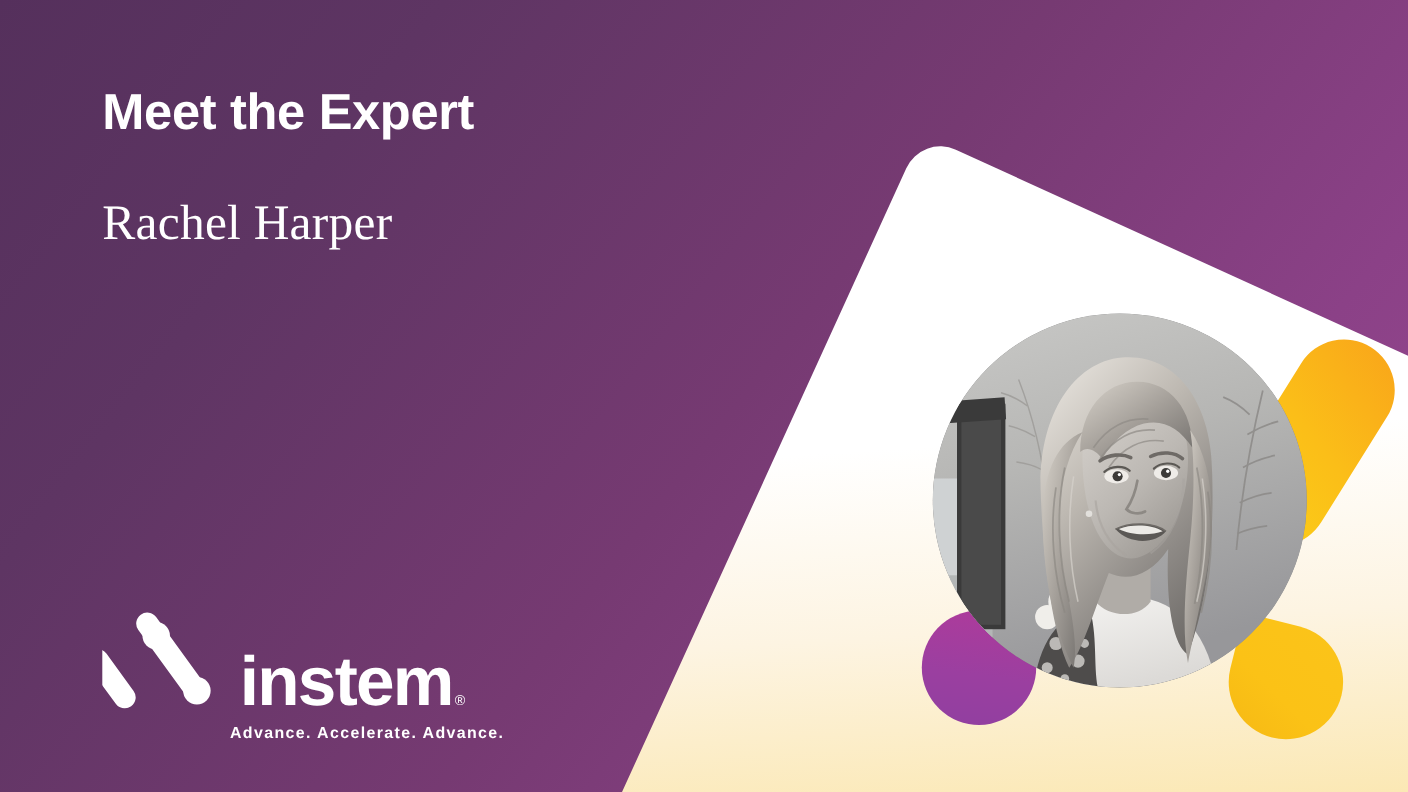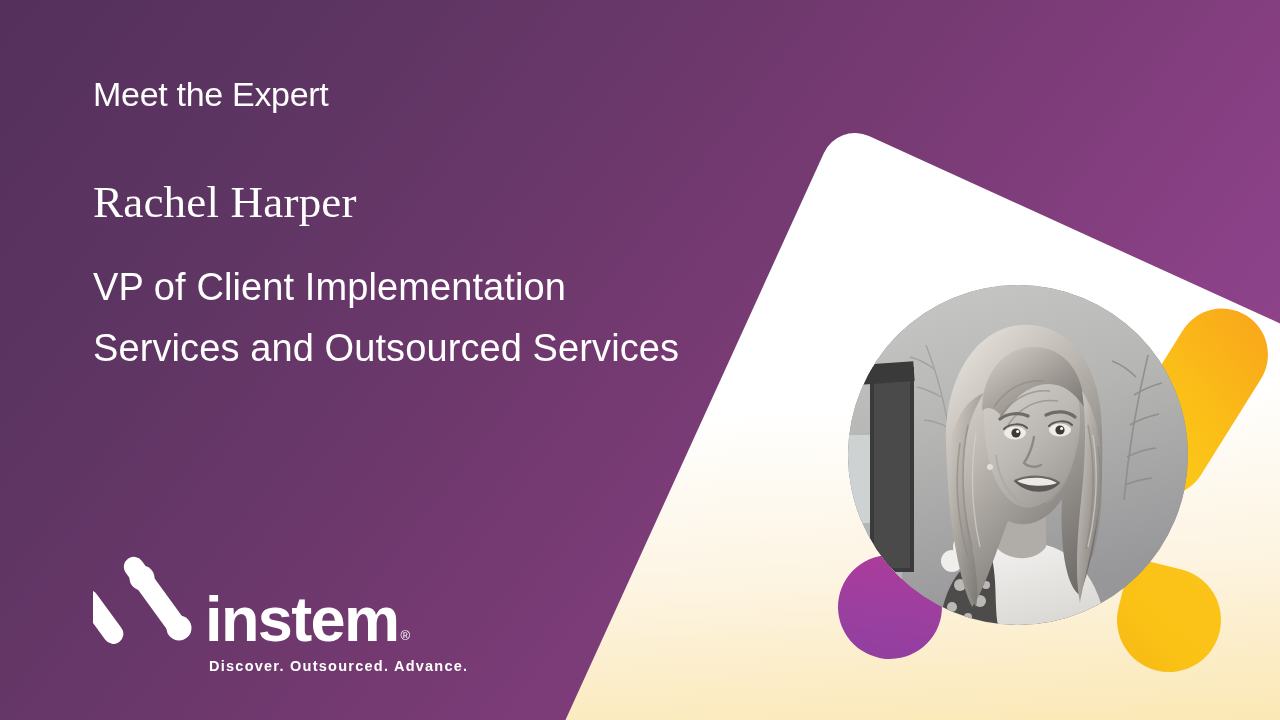--- a/index.html
+++ b/index.html
@@ -90,22 +90,22 @@
     left: 93px;
     top: 0;
     width: 620px;
     height: 720px;
   }
   .title {
     position: absolute;
     top: 76px;
     left: 0;
     margin: 0;
-    font-size: 34px;
-    font-weight: 400;
+    font-size: 46px;
+    font-weight: 700;
     line-height: 1.1;
     color: #ffffff;
     letter-spacing: -0.3px;
   }
   .person-name {
     position: absolute;
     top: 177px;
     left: 0;
     margin: 0;
     font-size: 45px;
@@ -131,21 +131,21 @@
   
   .logo-block {
     position: absolute;
     left: 93px;
     top: 556px;
     width: 380px;
   }
   .logo-row {
     display: flex;
     align-items: flex-end;
-    gap: 12px;
+    gap: 25px;
   }
   .logo-mark { flex: 0 0 auto; }
   .wordmark-wrap {
     position: relative;
     display: flex;
     align-items: flex-end;
     padding-bottom: 2px;
   }
   .wordmark {
     font-size: 63px;
@@ -319,36 +319,35 @@
             <path d="M245 150 C251 188 248 230 240 262"></path>
           </g>
         </g>
       </svg>
     </div>
   </div>
 
   <div class="text-col">
     <h1 class="title">Meet the Expert</h1>
     <h2 class="person-name">Rachel Harper</h2>
-    <p class="person-role">VP of Client Implementation Services and Outsourced Services</p>
   </div>
 
   <div class="logo-block">
     <div class="logo-row">
       <span class="logo-mark">
         <svg width="100" height="88" viewBox="0 0 100 88" role="img">
           <g fill="#ffffff">
             <rect x="-2" y="30" width="20" height="62" rx="10" transform="rotate(-36 8 61)"></rect>
             <circle cx="49" cy="22" r="12.5"></circle>
             <rect x="52" y="-6" width="20" height="92" rx="10" transform="rotate(-36 62 40)"></rect>
             <circle cx="86" cy="72" r="12.5"></circle>
           </g>
         </svg>
       </span>
       <span class="wordmark-wrap">
         <span class="wordmark">instem</span>
         <span class="reg-mark">®</span>
       </span>
     </div>
-    <div class="tagline">Discover. Outsourced. Advance.</div>
+    <div class="tagline">Advance. Accelerate. Advance.</div>
   </div>
 
 </div>
 
 </body></html>

